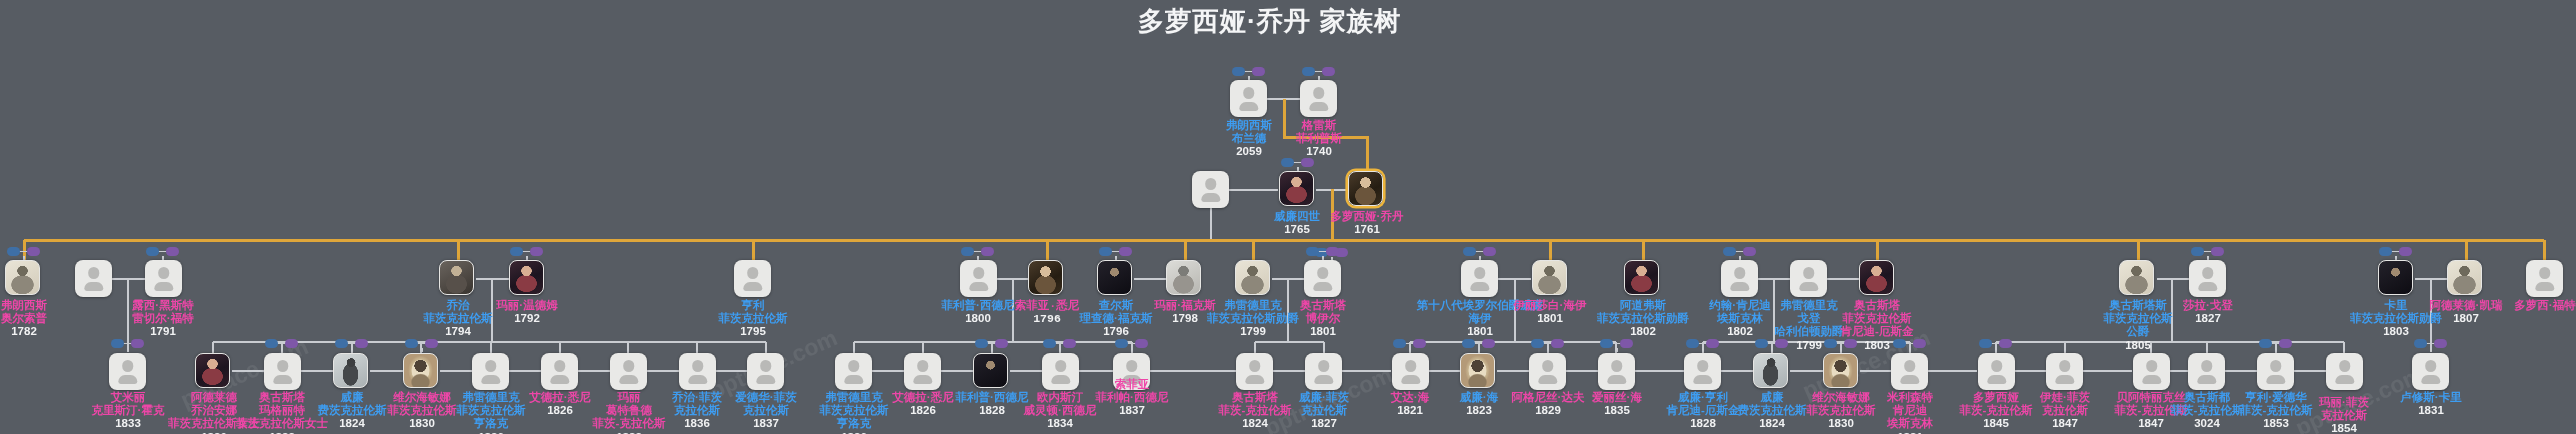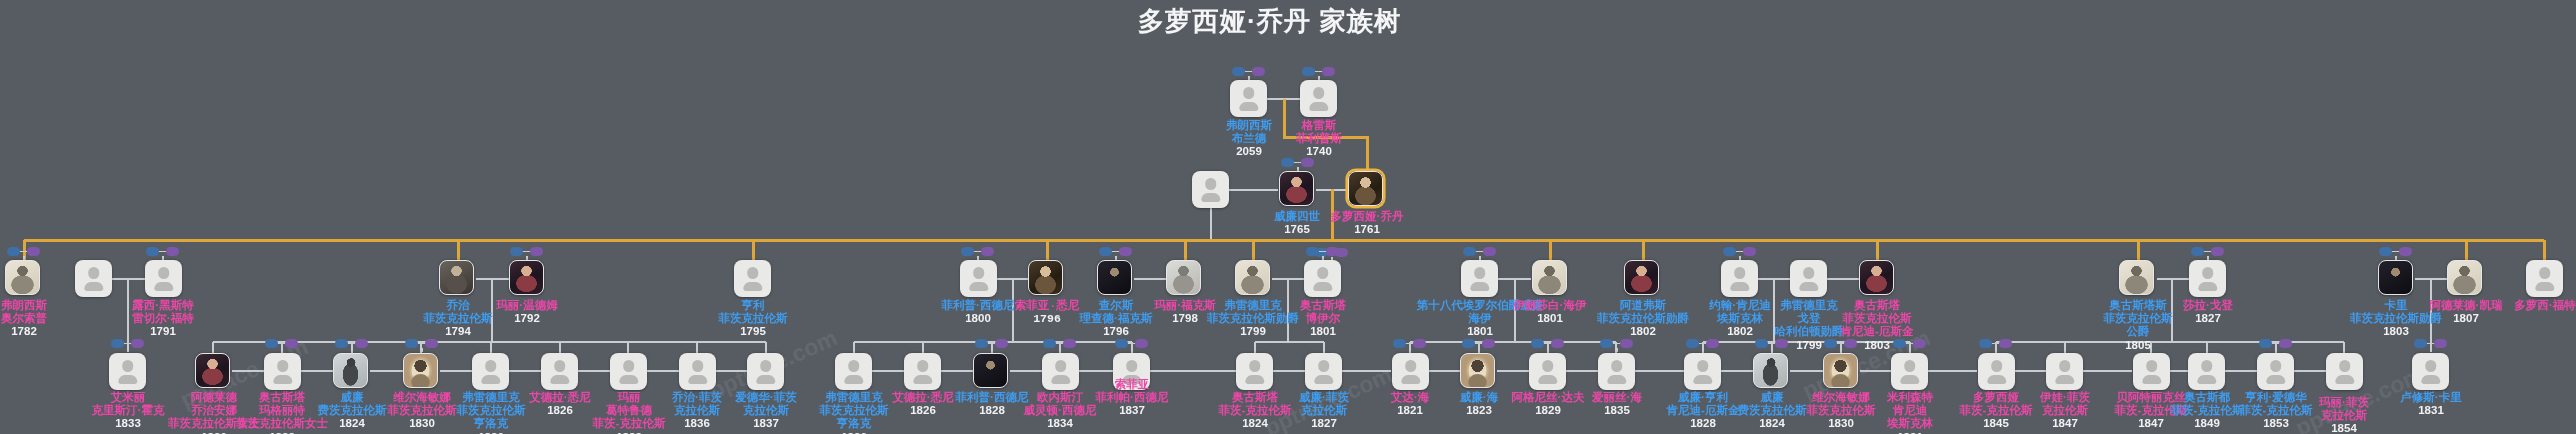--- a/index.html
+++ b/index.html
@@ -673,21 +673,21 @@
       <div class="av empty" style="left: 2133px; top: 353px;"></div>
       <div class="nm" style="left: 2045px; top: 391px;">
         <span class="f">贝阿特丽克丝</span>
         <span class="f">菲茨-克拉伦斯</span>
         <span class="dt">1847</span>
       </div>
       <div class="av empty" style="left: 2188px; top: 353px;"></div>
       <div class="nm" style="left: 2101px; top: 391px;">
         <span class="m">奥古斯都</span>
         <span class="m">菲茨-克拉伦斯</span>
-        <span class="dt">1849</span>
+        <span class="dt">3024</span>
       </div>
       <div class="av empty" style="left: 2257px; top: 353px;"></div>
       <div class="chips" style="left: 2259px; top: 339px;">
         <span class="ln"></span>
         <span class="b"></span>
         <span class="p"></span>
         <span class="stem"></span>
       </div>
       <div class="nm" style="left: 2170px; top: 391px;">
         <span class="m">亨利·爱德华</span>

